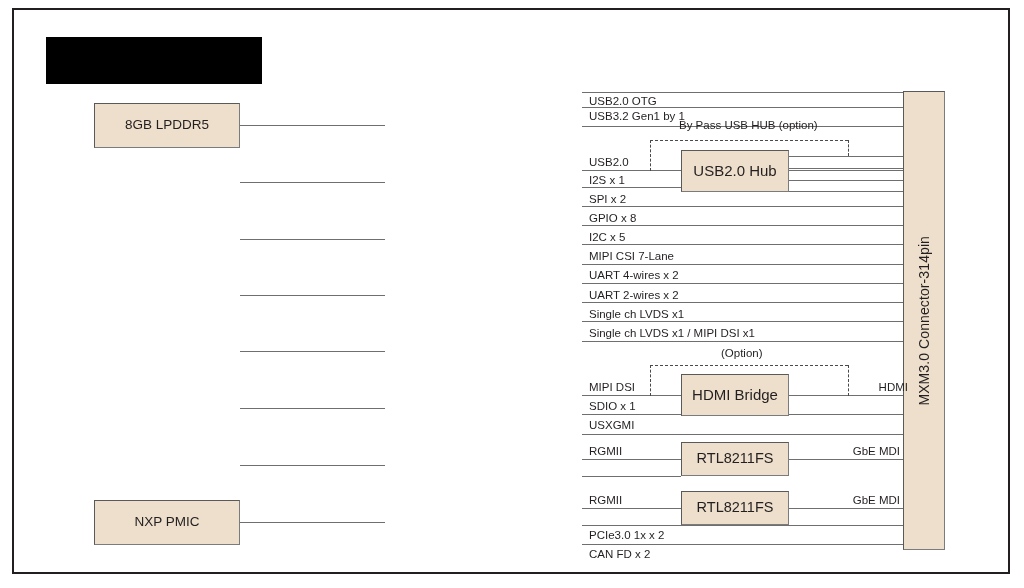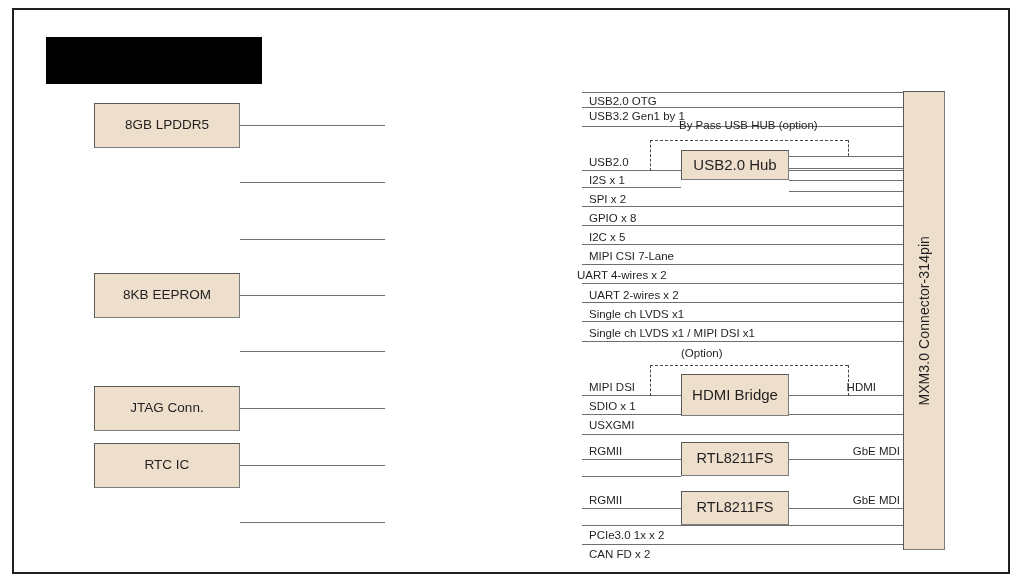--- a/index.html
+++ b/index.html
@@ -137,28 +137,22 @@
 <body>
 
 <div id="page">
   <div id="outer-frame">
 
     <div id="redaction"></div>
 
     <div class="block left-block" style="top:93px">
       <span>8GB LPDDR5</span>
     </div>
-    <div class="block left-block" style="top:263px">
-      <span>8KB EEPROM</span>
-    </div>
-    <div class="block left-block" style="top:376px">
-      <span>JTAG Conn.</span>
-    </div>
-    <div class="block left-block" style="top:433px">
-      <span>RTC IC</span>
+    <div class="block left-block" style="top:490px">
+      <span>NXP PMIC</span>
     </div>
 
     <div class="hline" style="left:226px; top:115px; width:145px"></div>
     <div class="hline" style="left:226px; top:172px; width:145px"></div>
     <div class="hline" style="left:226px; top:229px; width:145px"></div>
     <div class="hline" style="left:226px; top:285px; width:145px"></div>
     <div class="hline" style="left:226px; top:341px; width:145px"></div>
     <div class="hline" style="left:226px; top:398px; width:145px"></div>
     <div class="hline" style="left:226px; top:455px; width:145px"></div>
     <div class="hline" style="left:226px; top:512px; width:145px"></div>
@@ -199,50 +193,50 @@
     <div class="hline" style="left:775px; top:181px; width:114px"></div>
 
     <div class="sig-label" style="left:575px; top:85px">USB2.0 OTG</div>
     <div class="sig-label" style="left:575px; top:100px">USB3.2 Gen1 by 1</div>
     <div class="sig-label" style="left:575px; top:146px">USB2.0</div>
     <div class="sig-label" style="left:575px; top:164px">I2S x 1</div>
     <div class="sig-label" style="left:575px; top:183px">SPI x 2</div>
     <div class="sig-label" style="left:575px; top:202px">GPIO x 8</div>
     <div class="sig-label" style="left:575px; top:221px">I2C x 5</div>
     <div class="sig-label" style="left:575px; top:240px">MIPI CSI 7-Lane</div>
-    <div class="sig-label" style="left:563px; top:259px">UART 4-wires x 2</div>
+    <div class="sig-label" style="left:575px; top:259px">UART 4-wires x 2</div>
     <div class="sig-label" style="left:575px; top:279px">UART 2-wires x 2</div>
     <div class="sig-label" style="left:575px; top:298px">Single ch LVDS x1</div>
     <div class="sig-label" style="left:575px; top:317px">Single ch LVDS x1 / MIPI DSI x1</div>
     <div class="sig-label" style="left:575px; top:371px">MIPI DSI</div>
     <div class="sig-label" style="left:575px; top:390px">SDIO x 1</div>
     <div class="sig-label" style="left:575px; top:409px">USXGMI</div>
     <div class="sig-label" style="left:575px; top:435px">RGMII</div>
     <div class="sig-label" style="left:575px; top:484px">RGMII</div>
     <div class="sig-label" style="left:575px; top:519px">PCIe3.0 1x  x 2</div>
     <div class="sig-label" style="left:575px; top:538px">CAN FD x 2</div>
 
     <div class="opt-label" style="left:665px; top:109px">By Pass USB HUB (option)</div>
     <div class="dash-h" style="left:636px; top:130px; width:198px"></div>
     <div class="dash-v" style="left:636px; top:130px; height:31px"></div>
     <div class="dash-v" style="left:834px; top:130px; height:16px"></div>
 
-    <div class="block mid-block" style="top:140px; width:108px; height:30px">
+    <div class="block mid-block" style="top:140px; width:108px; height:42px">
       <span>USB2.0 Hub</span>
     </div>
 
-    <div class="opt-label" style="left:667px; top:337px">(Option)</div>
+    <div class="opt-label" style="left:707px; top:337px">(Option)</div>
     <div class="dash-h" style="left:636px; top:355px; width:198px"></div>
     <div class="dash-v" style="left:636px; top:355px; height:31px"></div>
     <div class="dash-v" style="left:834px; top:355px; height:31px"></div>
 
     <div class="block mid-block" style="top:364px">
       <span>HDMI Bridge</span>
     </div>
-    <div class="sig-label right" style="left:796px; top:371px; width:66px">HDMI</div>
+    <div class="sig-label right" style="left:828px; top:371px; width:66px">HDMI</div>
 
     <div class="block phy-block" style="top:432px">
       <span>RTL8211FS</span>
     </div>
     <div class="sig-label right" style="left:810px; top:435px; width:76px">GbE MDI</div>
 
     <div class="block phy-block" style="top:481px">
       <span>RTL8211FS</span>
     </div>
     <div class="sig-label right" style="left:810px; top:484px; width:76px">GbE MDI</div>

